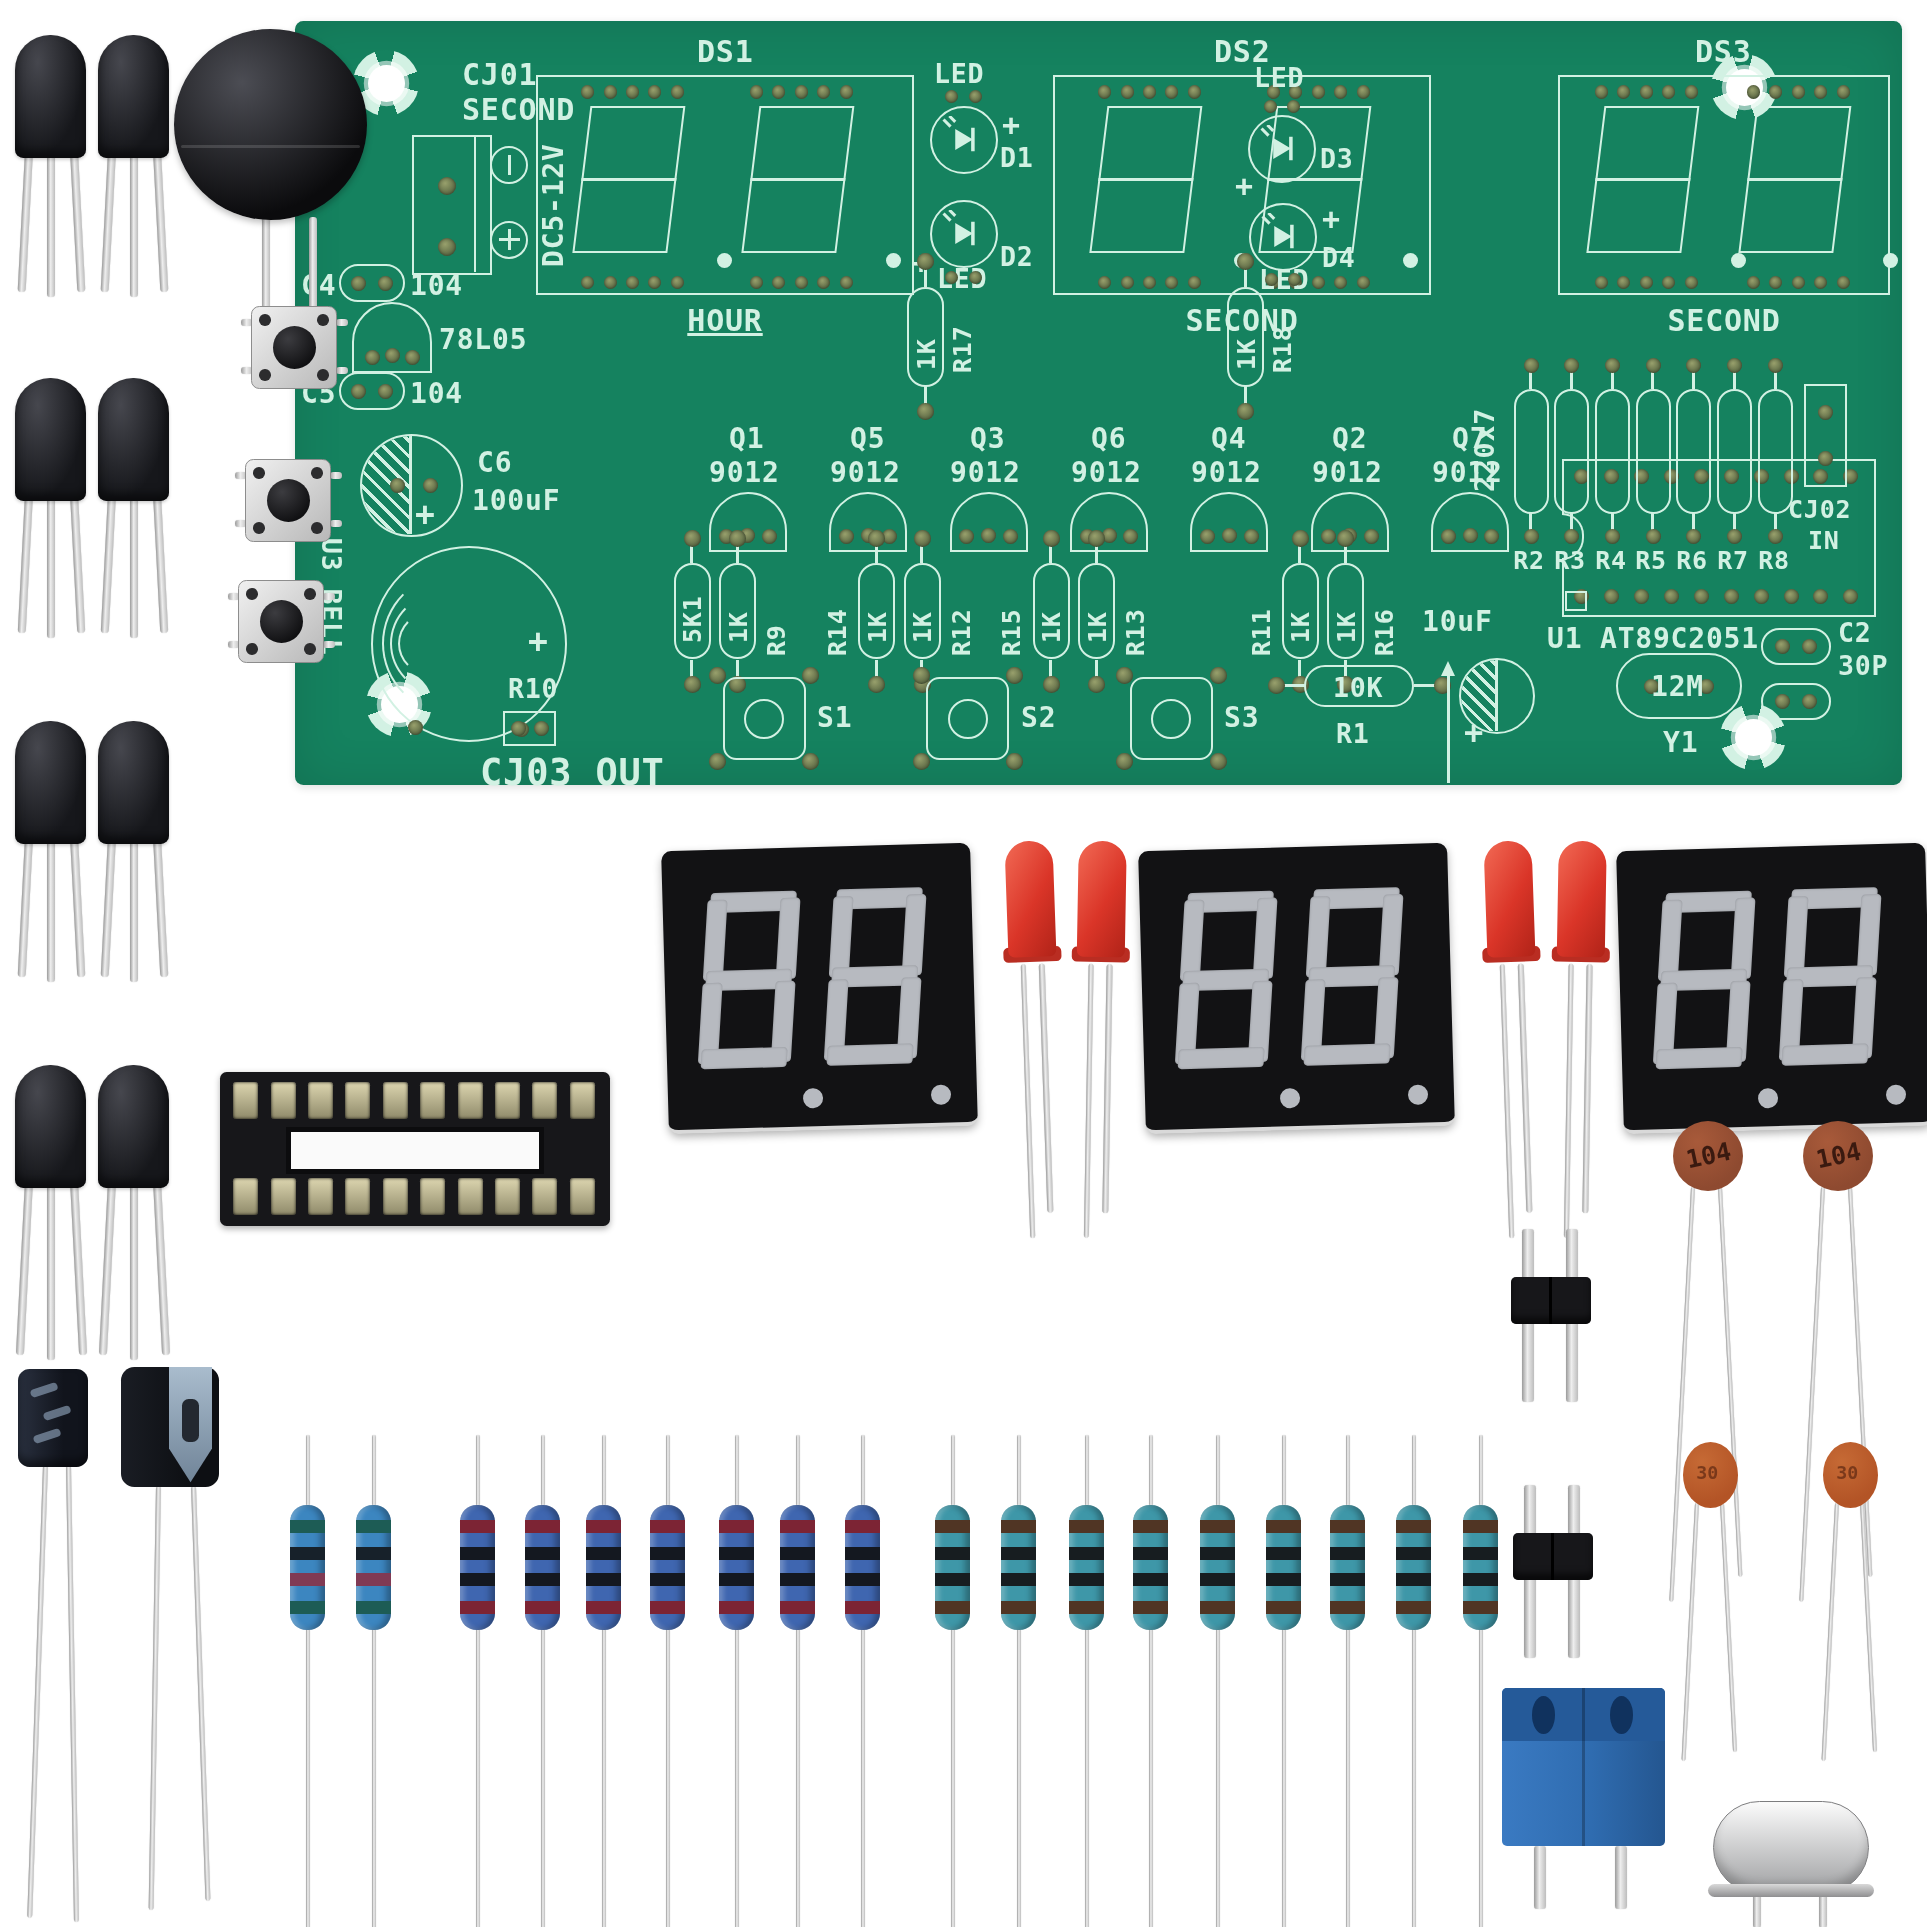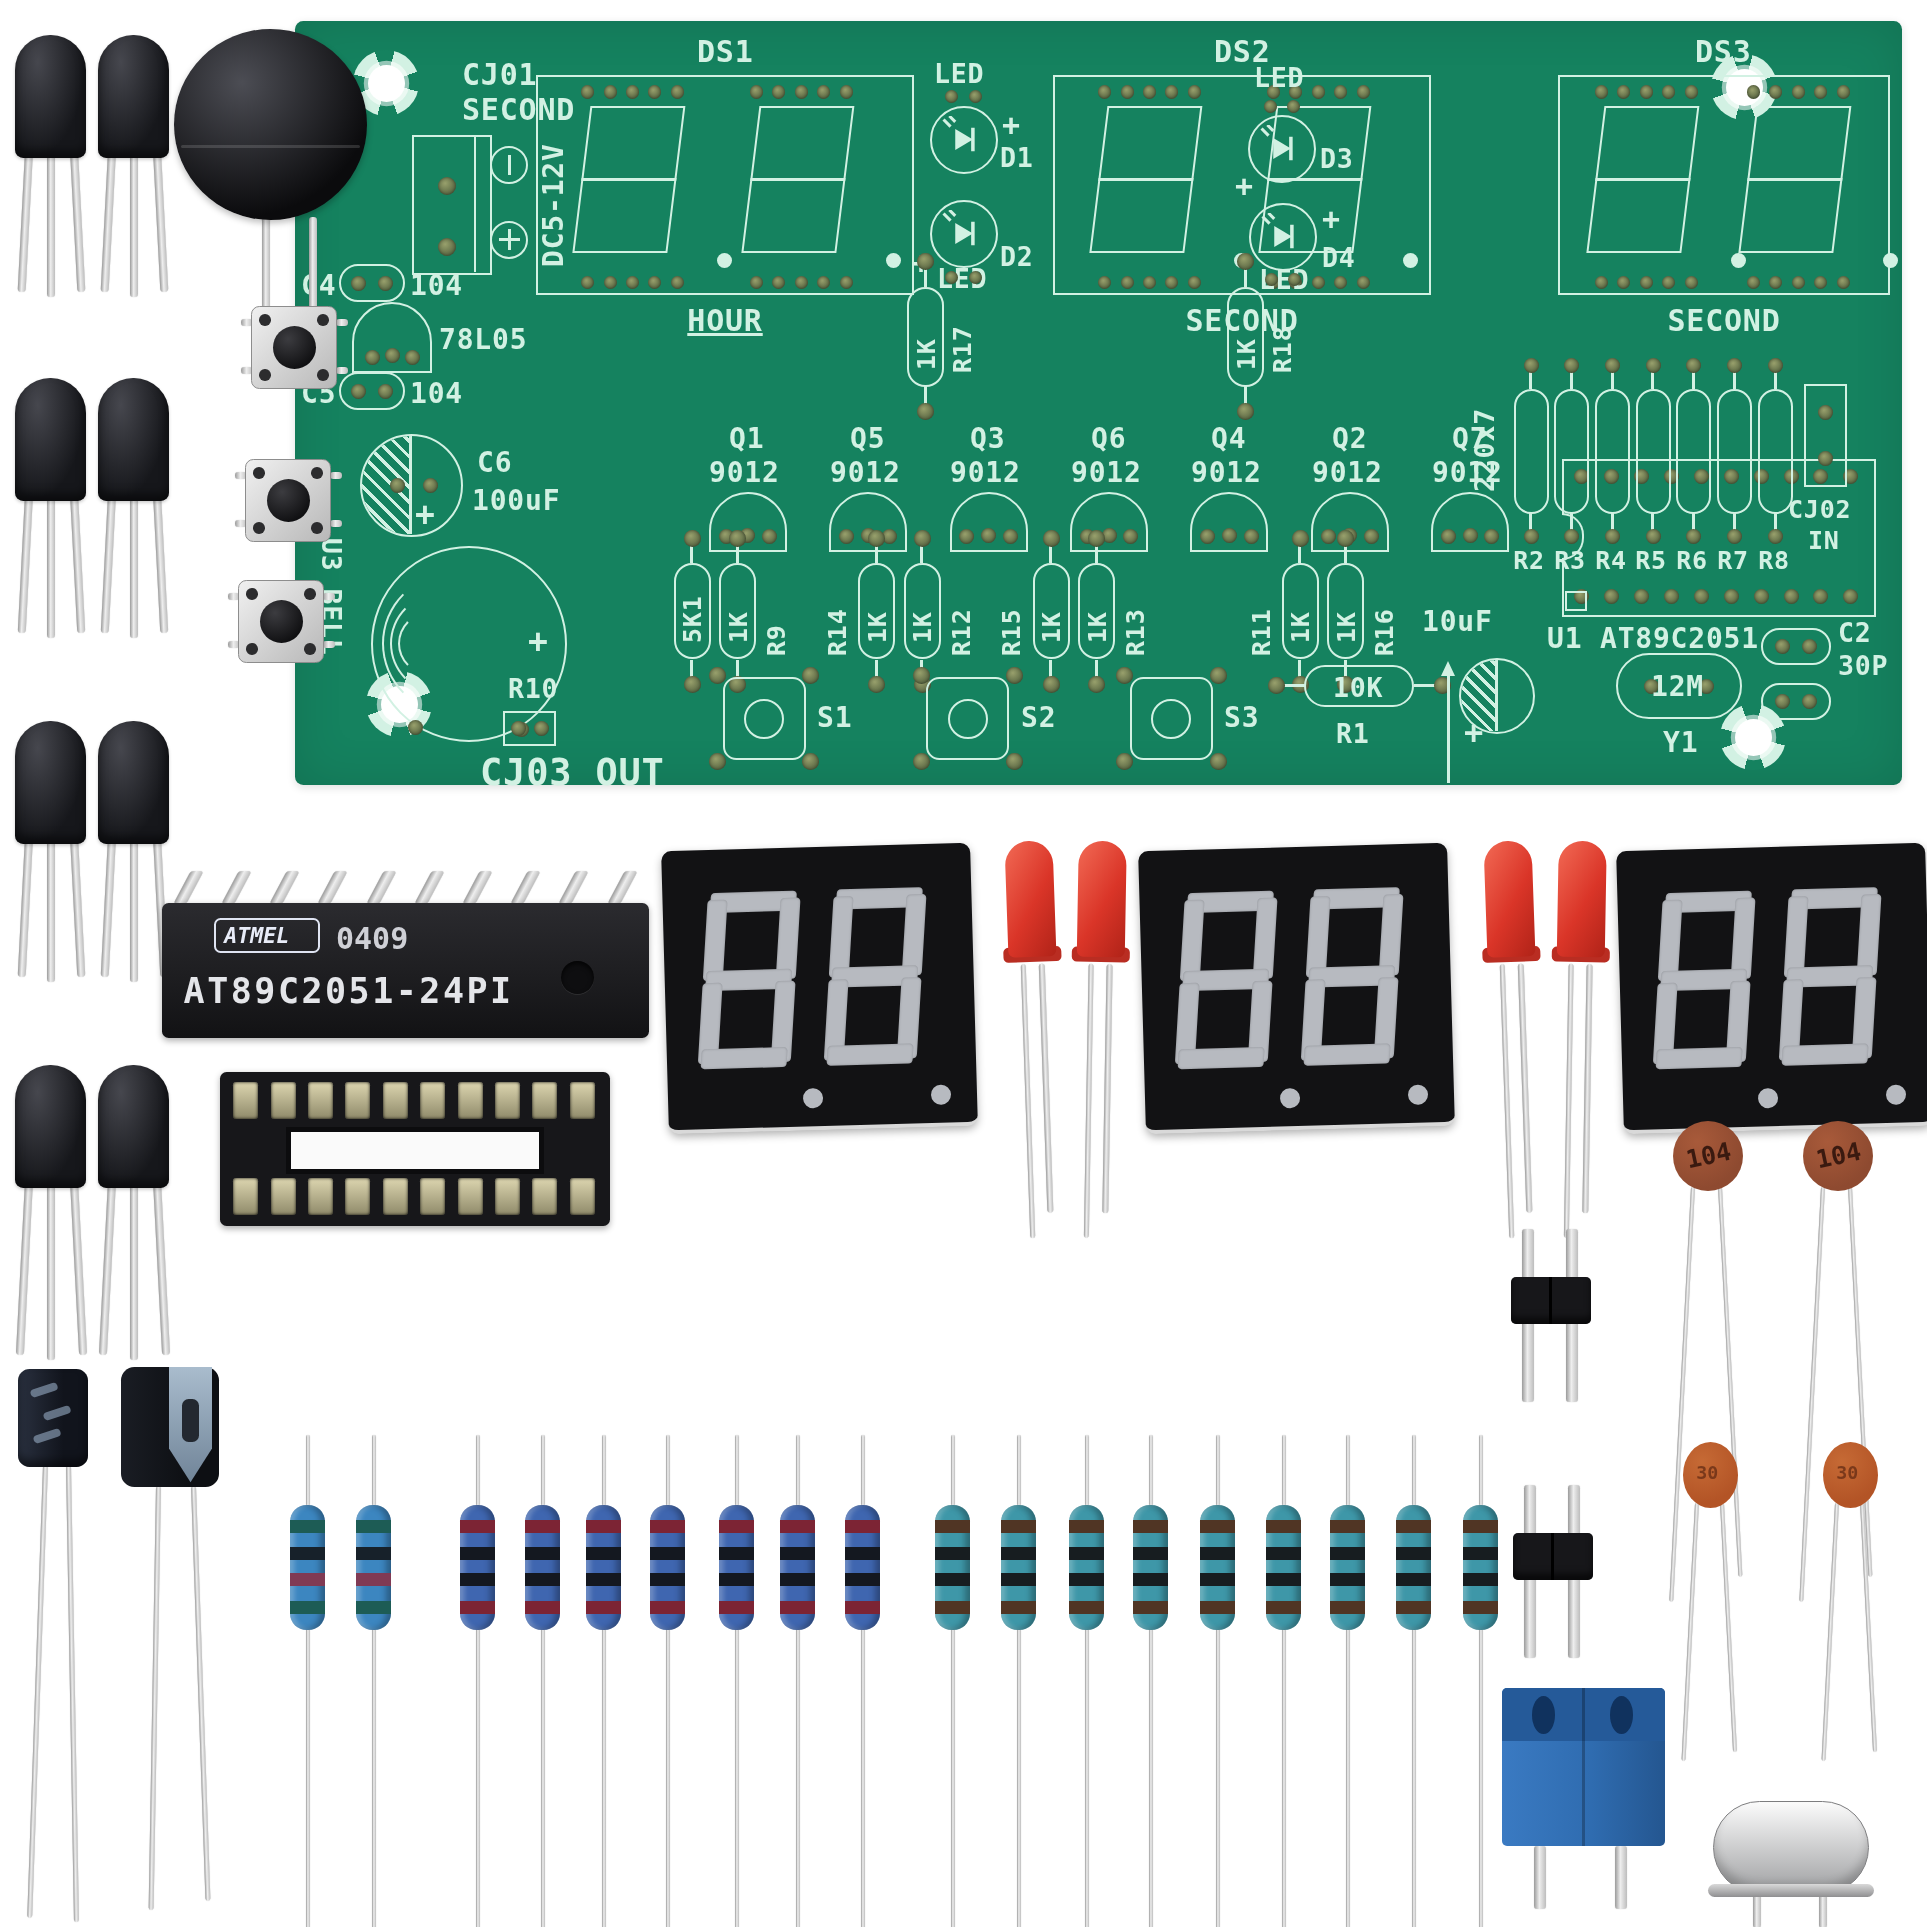--- a/index.html
+++ b/index.html
@@ -561,40 +561,20 @@
       <div class="abs leg" style="left: -10px; top: 61px; width: 11.6px; height: 6.6px;"></div>
       <div class="abs leg" style="left: 85px; top: 13.3px; width: 11.6px; height: 6.6px;"></div>
       <div class="abs leg" style="left: 85px; top: 61px; width: 11.6px; height: 6.6px;"></div>
       <div class="abs " style="left: 0px; top: 0px; width: 86px; height: 83px; background: linear-gradient(135deg, rgb(240, 240, 240), rgb(184, 184, 184)); border: 1.7px solid rgb(141, 141, 141); border-radius: 8.3px; box-sizing: border-box;"></div>
       <div class="abs " style="left: 8.3px; top: 8.3px; width: 11.6px; height: 11.6px; border-radius: 50%; background: rgb(44, 44, 46);"></div>
       <div class="abs " style="left: 66px; top: 8.3px; width: 11.6px; height: 11.6px; border-radius: 50%; background: rgb(44, 44, 46);"></div>
       <div class="abs " style="left: 8.3px; top: 63px; width: 11.6px; height: 11.6px; border-radius: 50%; background: rgb(44, 44, 46);"></div>
       <div class="abs " style="left: 66px; top: 63px; width: 11.6px; height: 11.6px; border-radius: 50%; background: rgb(44, 44, 46);"></div>
       <div class="abs " style="left: 21.6px; top: 20px; width: 43px; height: 43px; border-radius: 50%; background: radial-gradient(circle at 35% 30%, rgb(60, 60, 64), rgb(16, 16, 18) 75%);"></div>
     </div>
-    <div class="abs " style="left: 162px; top: 871px; width: 490px; height: 166px;">
-      <div class="abs leg" style="left: 20px; top: 0px; width: 13.3px; height: 33px; transform: skewX(-28deg);"></div>
-      <div class="abs leg" style="left: 68px; top: 0px; width: 13.3px; height: 33px; transform: skewX(-28deg);"></div>
-      <div class="abs leg" style="left: 116px; top: 0px; width: 13.3px; height: 33px; transform: skewX(-28deg);"></div>
-      <div class="abs leg" style="left: 164px; top: 0px; width: 13.3px; height: 33px; transform: skewX(-28deg);"></div>
-      <div class="abs leg" style="left: 213px; top: 0px; width: 13.3px; height: 33px; transform: skewX(-28deg);"></div>
-      <div class="abs leg" style="left: 261px; top: 0px; width: 13.3px; height: 33px; transform: skewX(-28deg);"></div>
-      <div class="abs leg" style="left: 309px; top: 0px; width: 13.3px; height: 33px; transform: skewX(-28deg);"></div>
-      <div class="abs leg" style="left: 357px; top: 0px; width: 13.3px; height: 33px; transform: skewX(-28deg);"></div>
-      <div class="abs leg" style="left: 405px; top: 0px; width: 13.3px; height: 33px; transform: skewX(-28deg);"></div>
-      <div class="abs leg" style="left: 454px; top: 0px; width: 13.3px; height: 33px; transform: skewX(-28deg);"></div>
-      <div class="abs " style="left: 0px; top: 32px; width: 487px; height: 135px; background: linear-gradient(rgb(43, 43, 47), rgb(18, 18, 20)); border-radius: 6.6px; box-shadow: rgba(0, 0, 0, 0.3) 0px 2.5px 6.6px;"></div>
-      <div class="abs " style="left: 52px; top: 47px; width: 106px; height: 35px; border: 2.5px solid rgb(223, 228, 242); border-radius: 6.6px; box-sizing: border-box;">
-        <div class="abs chiptxt" style="left: 8.3px; top: 3.3px; font-size: 21.6px; font-style: italic; color: rgb(232, 236, 248);">ATMEL</div>
-      </div>
-      <div class="abs silk" style="left: 0px; top: 0px; font-size: 0.8px; line-height: 1;"></div>
-      <div class="abs chiptxt" style="left: 174px; top: 50px; font-size: 30px; color: rgb(207, 208, 214);">0409</div>
-      <div class="abs chiptxt" style="left: 21.6px; top: 100px; font-size: 35px; letter-spacing: 2.5px; color: rgb(228, 229, 233);">AT89C2051-24PI</div>
-      <div class="abs " style="left: 399px; top: 90px; width: 33px; height: 33px; border-radius: 50%; background: rgb(14, 14, 16); box-shadow: rgba(0, 0, 0, 0.8) 0px 2.5px 5px inset, rgba(255, 255, 255, 0.12) 0px 0.8px 0.8px;"></div>
-    </div>
     <div class="abs blackpart" style="left: 220px; top: 1072px; width: 390px; height: 154px; border-radius: 6.6px; box-shadow: rgba(0, 0, 0, 0.3) 0px 2.5px 6.6px;">
       <div class="abs " style="left: 13.3px; top: 10px; width: 25px; height: 37px; background: linear-gradient(rgb(221, 214, 176), rgb(143, 138, 106)); border-radius: 3.3px; box-shadow: rgb(0, 0, 0) 0px 0px 3.3px inset;"></div>
       <div class="abs " style="left: 13.3px; top: 106px; width: 25px; height: 37px; background: linear-gradient(rgb(221, 214, 176), rgb(143, 138, 106)); border-radius: 3.3px; box-shadow: rgb(0, 0, 0) 0px 0px 3.3px inset;"></div>
       <div class="abs " style="left: 51px; top: 10px; width: 25px; height: 37px; background: linear-gradient(rgb(221, 214, 176), rgb(143, 138, 106)); border-radius: 3.3px; box-shadow: rgb(0, 0, 0) 0px 0px 3.3px inset;"></div>
       <div class="abs " style="left: 51px; top: 106px; width: 25px; height: 37px; background: linear-gradient(rgb(221, 214, 176), rgb(143, 138, 106)); border-radius: 3.3px; box-shadow: rgb(0, 0, 0) 0px 0px 3.3px inset;"></div>
       <div class="abs " style="left: 88px; top: 10px; width: 25px; height: 37px; background: linear-gradient(rgb(221, 214, 176), rgb(143, 138, 106)); border-radius: 3.3px; box-shadow: rgb(0, 0, 0) 0px 0px 3.3px inset;"></div>
       <div class="abs " style="left: 88px; top: 106px; width: 25px; height: 37px; background: linear-gradient(rgb(221, 214, 176), rgb(143, 138, 106)); border-radius: 3.3px; box-shadow: rgb(0, 0, 0) 0px 0px 3.3px inset;"></div>
       <div class="abs " style="left: 125px; top: 10px; width: 25px; height: 37px; background: linear-gradient(rgb(221, 214, 176), rgb(143, 138, 106)); border-radius: 3.3px; box-shadow: rgb(0, 0, 0) 0px 0px 3.3px inset;"></div>
       <div class="abs " style="left: 125px; top: 106px; width: 25px; height: 37px; background: linear-gradient(rgb(221, 214, 176), rgb(143, 138, 106)); border-radius: 3.3px; box-shadow: rgb(0, 0, 0) 0px 0px 3.3px inset;"></div>
       <div class="abs " style="left: 163px; top: 10px; width: 25px; height: 37px; background: linear-gradient(rgb(221, 214, 176), rgb(143, 138, 106)); border-radius: 3.3px; box-shadow: rgb(0, 0, 0) 0px 0px 3.3px inset;"></div>

